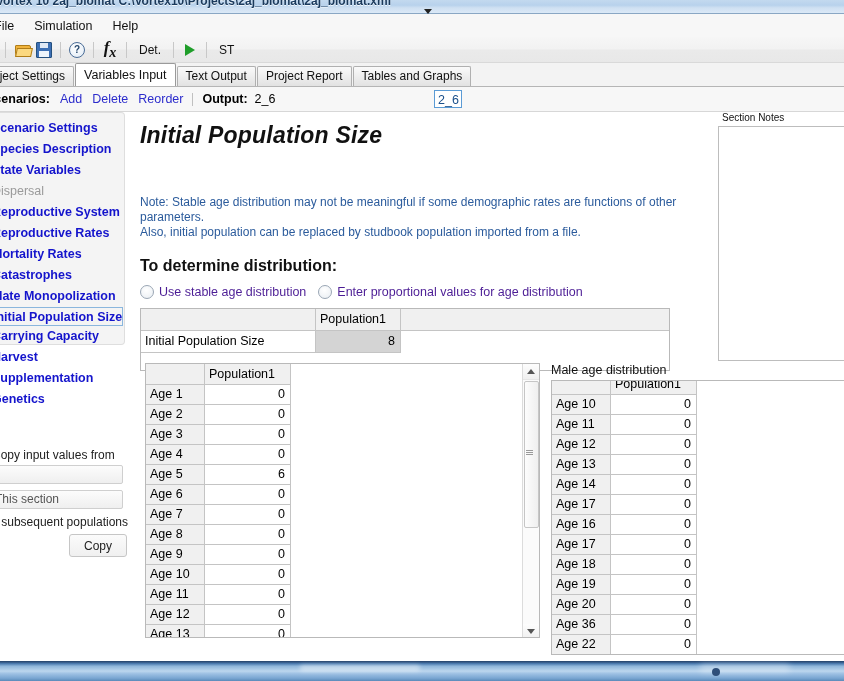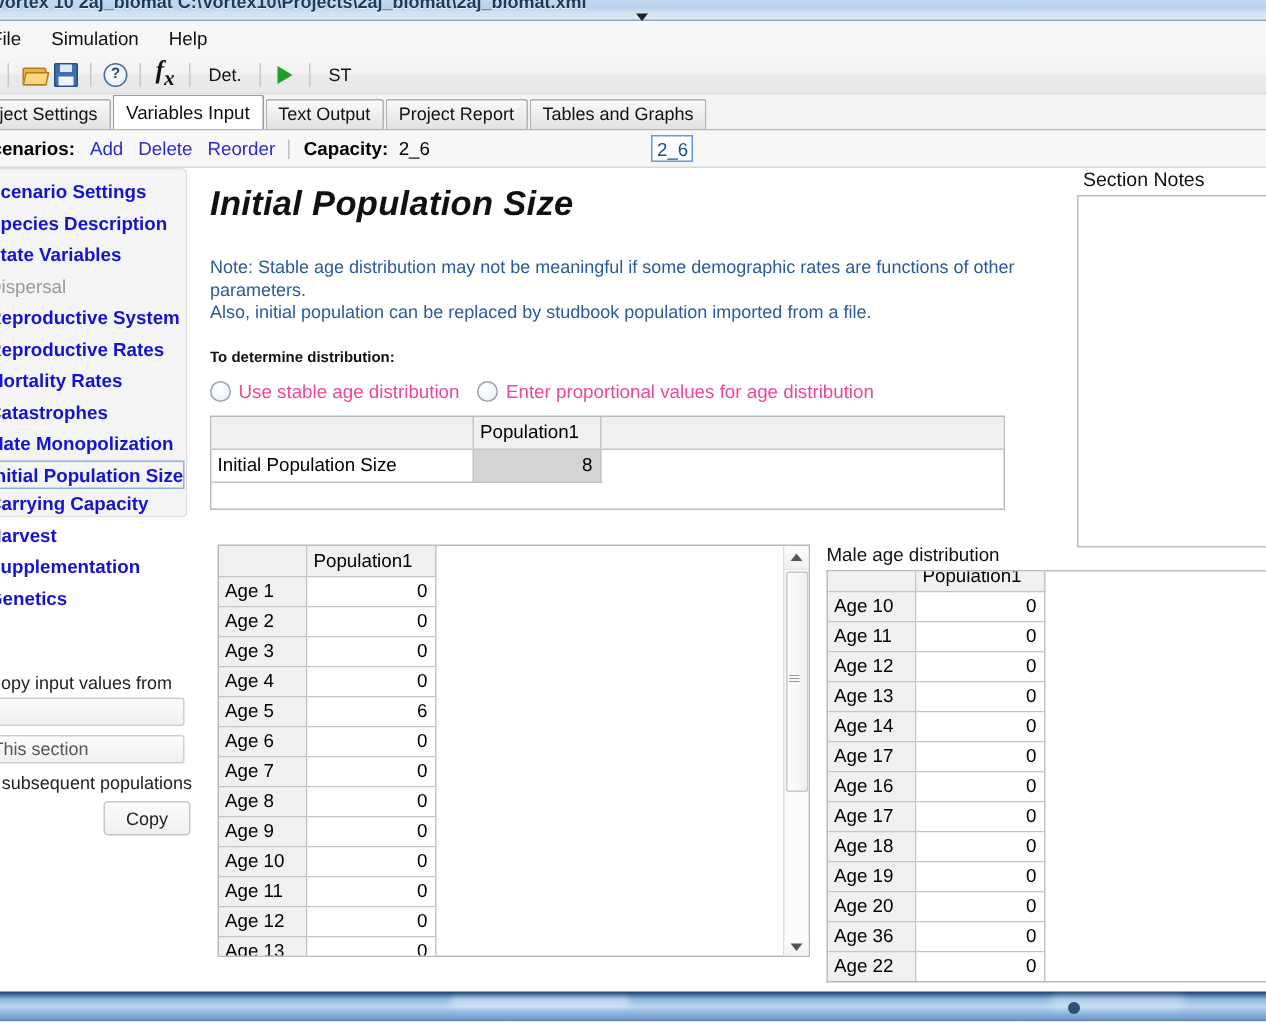--- a/index.html
+++ b/index.html
@@ -130,25 +130,25 @@
     background:linear-gradient(to bottom,#fbfbfb,#f0f0f0);
     font-size:12px;color:#222;display:flex;align-items:center;justify-content:center;
   }
 
   
   .main{position:absolute;left:140px;top:112px;width:572px;height:245px;background:#fff;}
   .page-title{
     font-size:23px;font-style:italic;font-weight:bold;color:#111;
     font-family:"Liberation Sans",sans-serif;letter-spacing:.2px;margin-top:10px;
   }
-  .note{margin-top:22px;font-size:12px;color:#2b5b9c;line-height:15px;}
-  .determine{margin-top:17px;font-size:10px;font-weight:bold;color:#111;}
+  .note{margin-top:46px;font-size:12px;color:#2b5b9c;line-height:15px;}
+  .determine{margin-top:17px;font-size:16px;font-weight:bold;color:#111;}
 
   .radios{margin-top:10px;display:flex;align-items:center;gap:0;}
-  .radio{display:flex;align-items:flex-start;margin-right:12px;font-size:12.5px;color:#ec4899;white-space:nowrap;}
+  .radio{display:flex;align-items:flex-start;margin-right:12px;font-size:12.5px;color:#4c1d95;white-space:nowrap;}
   .rdot{
     width:12px;height:12px;border-radius:50%;margin-right:5px;
     border:1px solid #9aa6b4;background:radial-gradient(circle at 45% 35%,#ffffff,#e8edf2);
     position:relative;flex:0 0 auto;
   }
   .rdot.on{border-color:#2e6fae;background:radial-gradient(circle at 45% 35%,#ffffff,#d8e6f4);}
   .rdot.on:after{
     content:"";position:absolute;left:3px;top:3px;width:6px;height:6px;border-radius:50%;
     background:#1c68b3;
   }
@@ -162,21 +162,21 @@
   .pg-hdr{background:#f0f0f0;border-bottom:1px solid #c4c4c4;}
   .pg-c1{width:175px;border-right:1px solid #c4c4c4;box-sizing:border-box;
     font-size:12.5px;line-height:21px;padding-left:4px;overflow:hidden;white-space:nowrap;}
   .pg-c2{width:85px;border-right:1px solid #c4c4c4;box-sizing:border-box;
     font-size:12.5px;line-height:21px;padding-left:4px;overflow:hidden;white-space:nowrap;}
   .pg-c2.num{text-align:right;padding-right:5px;padding-left:0;background:#d4d4d4;}
   .pg-body .pg-c1,.pg-body .pg-c2{border-bottom:1px solid #c4c4c4;}
 
   
   .notes-wrap{position:absolute;left:718px;top:112px;width:126px;}
-  .notes-cap{font-size:13px;color:#111;margin-bottom:3px;margin-left:4px;}
+  .notes-cap{font-size:10px;color:#111;margin-bottom:3px;margin-left:4px;}
   .notes-box{width:140px;height:235px;border:1px solid #bdbdbd;background:#fff;box-sizing:border-box;}
 
   
   .ad{position:absolute;}
   .ad-cap{font-size:12.5px;color:#111;margin-bottom:3px;}
   .ad-frame{border:1px solid #b9b9b9;background:#fff;box-sizing:border-box;position:relative;overflow:hidden;}
   .ad-table{position:absolute;left:0;top:0;}
   .ad-row{display:flex;height:20px;box-sizing:border-box;}
   .ad-hdr{height:21px;}
   .ad-c1{width:59px;box-sizing:border-box;border-right:1px solid #c4c4c4;border-bottom:1px solid #c4c4c4;
@@ -262,21 +262,21 @@
     <div class="tab">Project Report</div>
     <div class="tab">Tables and Graphs</div>
   </div>
 
   <div class="scenbar">
     <span class="lbl">Scenarios:</span>
     <span class="lnk">Add</span>
     <span class="lnk">Delete</span>
     <span class="lnk">Reorder</span>
     <span class="vsep"></span>
-    <span class="cur">Capacity:</span>
+    <span class="cur">Output:</span>
     <span class="curval">2_6</span>
   </div>
   <div class="scen-caret"></div>
   <div class="scen-box">2_6</div>
 
   <div class="sidebar" id="sidebar">
       <div class="side-item">Scenario Settings</div>
       <div class="side-item">Species Description</div>
       <div class="side-item">State Variables</div>
       <div class="side-item disabled">Dispersal</div>

